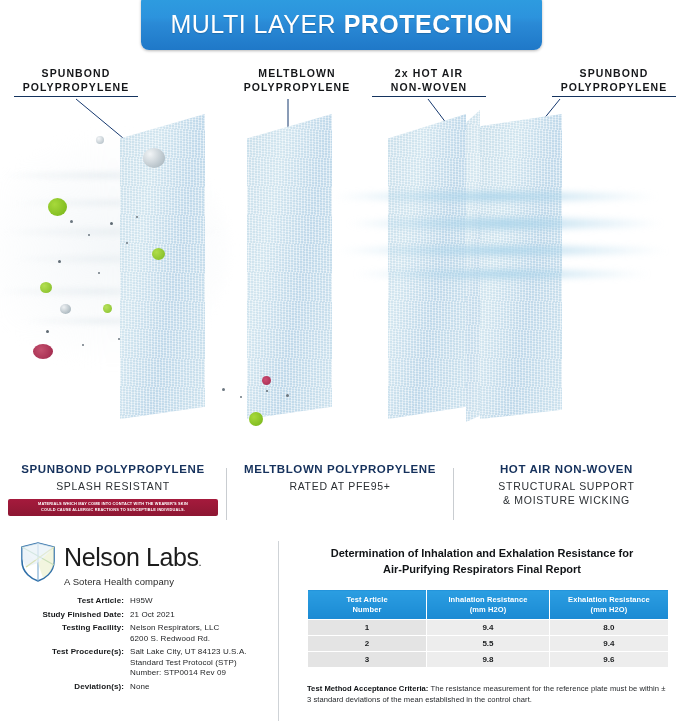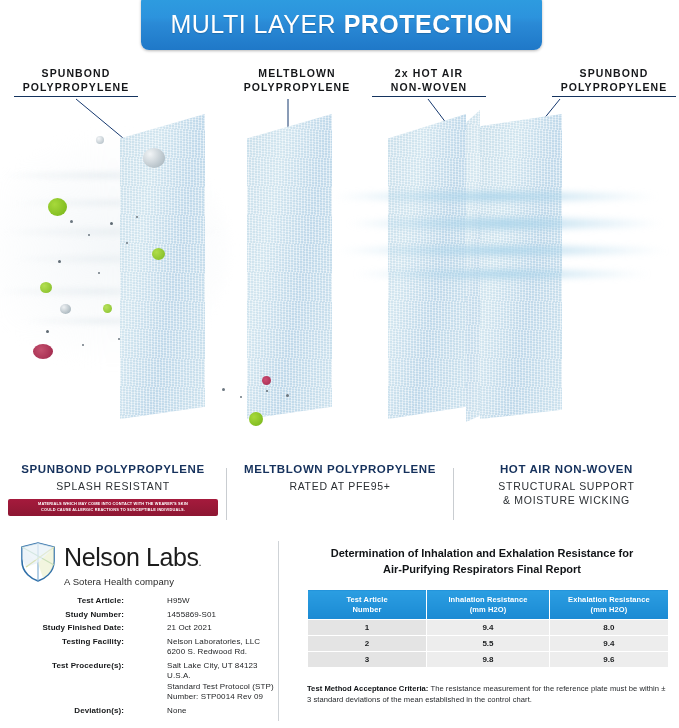--- a/index.html
+++ b/index.html
@@ -113,21 +113,21 @@
   .shield { width: 40px; height: 42px; margin-right: 6px; }
   .logo-text { padding-top: 3px; }
   .logo-name { font-size: 25px; font-weight: 400; color: #1c1c1c; letter-spacing: -.4px; line-height: 26px; }
   .logo-name .reg { font-size: 11px; vertical-align: baseline; }
   .logo-tag { font-size: 9.5px; color: #2a2a2a; margin-top: 1px; letter-spacing: .1px; }
 
   .fields { position: absolute; left: 14px; top: 63px; width: 262px; }
   .field { display: flex; margin-bottom: 3px; font-size: 8px; line-height: 10.5px; }
   .field-label { width: 116px; text-align: right; font-weight: 700; color: #16181a; padding-right: 6px; letter-spacing: .1px; }
   .field-value { flex: 1; color: #1d1f21; letter-spacing: .1px; }
-  .field-value div { line-height: 10.5px; margin-left: 37px; }
+  .field-value div { line-height: 10.5px; }
 
   .rep-title {
     position: absolute; left: 292px; top: 12px; width: 380px;
     text-align: center; font-size: 11px; font-weight: 700; color: #111417; line-height: 16px;
   }
 
   table.data { position: absolute; left: 307px; top: 56px; width: 362px; border-collapse: collapse; }
   table.data th {
     background: linear-gradient(180deg,#2b9ee2 0%, #1b8ad3 100%);
     color: #ffffff; font-size: 7.5px; font-weight: 700; line-height: 9.5px;
@@ -294,35 +294,29 @@
   </div>
 
   <div class="fields">
     <div class="field">
       <div class="field-label">Test Article:</div>
       <div class="field-value">
         <div>H95W</div>
       </div>
     </div>
     <div class="field">
-      <div class="field-label">Study Number:</div>
-      <div class="field-value">
-        <div>1455869-S01</div>
-      </div>
-    </div>
-    <div class="field">
       <div class="field-label">Study Finished Date:</div>
       <div class="field-value">
         <div>21 Oct 2021</div>
       </div>
     </div>
     <div class="field">
       <div class="field-label">Testing Facility:</div>
       <div class="field-value">
-        <div>Nelson Laboratories, LLC</div>
+        <div>Nelson Respirators, LLC</div>
         <div>6200 S. Redwood Rd.</div>
       </div>
     </div>
     <div class="field">
       <div class="field-label">Test Procedure(s):</div>
       <div class="field-value">
         <div>Salt Lake City, UT 84123 U.S.A.</div>
         <div>Standard Test Protocol (STP)</div>
         <div>Number: STP0014 Rev 09</div>
       </div>

